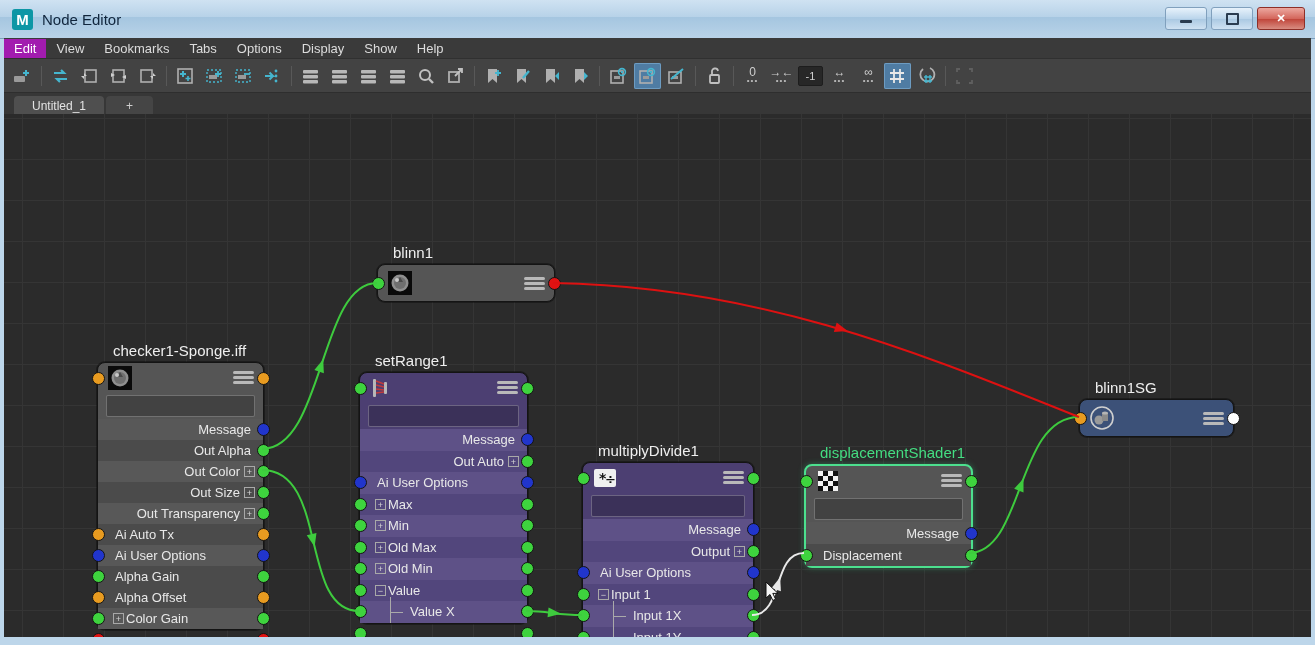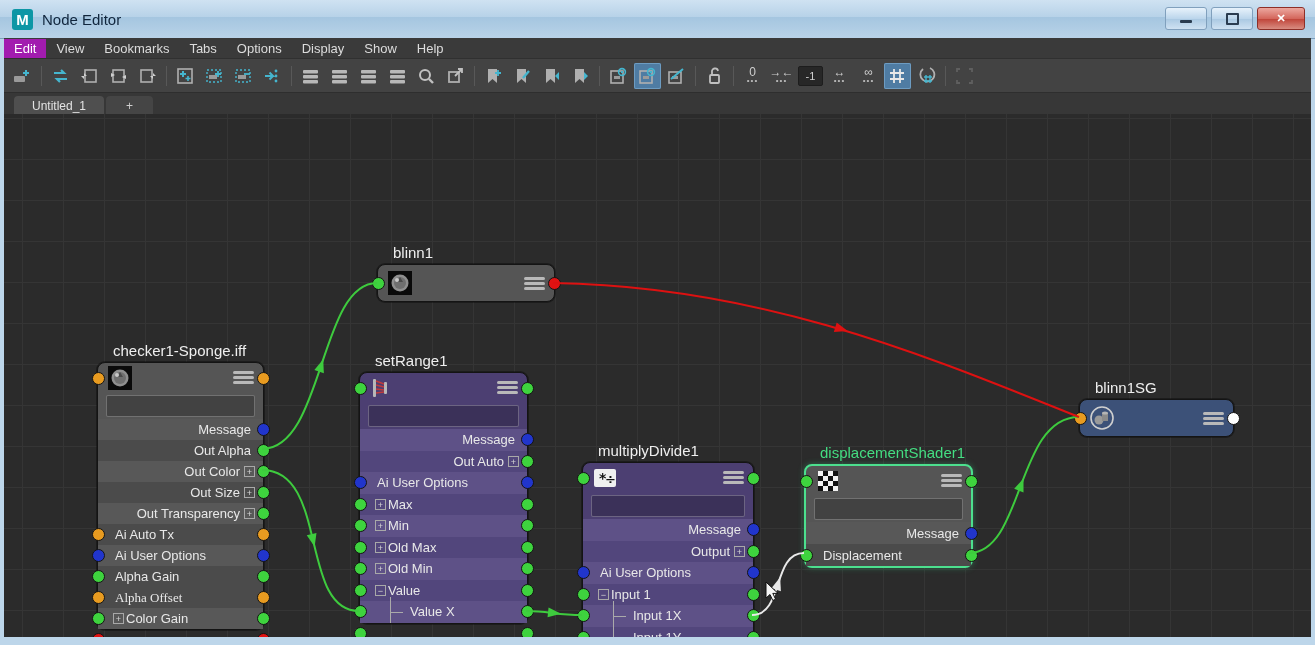--- a/index.html
+++ b/index.html
@@ -405,21 +405,21 @@
           <div class="dot" style="background: rgb(33, 53, 204); left: -6.5px; top: 186px;"></div>
           <div class="dot" style="background: rgb(33, 53, 204); left: 158.5px; top: 186px;"></div>
           <div class="nrow" style="height: 21px; background: rgb(75, 75, 75);">
             <span class="lbl" style="padding-left: 17px;">Alpha Gain</span>
           </div>
           <div class="dot" style="background: rgb(62, 211, 62); left: -6.5px; top: 207px;"></div>
           <div class="dot" style="background: rgb(62, 211, 62); left: 158.5px; top: 207px;"></div>
           <div class="dot" style="background: rgb(232, 155, 32); left: -6.5px; top: 228px;"></div>
           <div class="dot" style="background: rgb(232, 155, 32); left: 158.5px; top: 228px;"></div>
           <div class="nrow" style="height: 21px; background: rgb(75, 75, 75);">
-            <span class="lbl" style="padding-left: 17px; font-family: Liberation Serif, serif;">Alpha Offset</span>
+            <span class="lbl" style="padding-left: 17px;">Alpha Offset</span>
           </div>
           <div class="dot" style="background: rgb(62, 211, 62); left: -6.5px; top: 249px;"></div>
           <div class="dot" style="background: rgb(62, 211, 62); left: 158.5px; top: 249px;"></div>
           <div class="nrow" style="height: 21px; background: rgb(88, 88, 88);">
             <span class="expand" style="margin-left: 15px;">+</span>
             <span class="lbl">Color Gain</span>
           </div>
           <div class="dot" style="background: rgb(224, 18, 18); left: -6.5px; top: 270px;"></div>
           <div class="dot" style="background: rgb(224, 18, 18); left: 158.5px; top: 270px;"></div>
         </div>

